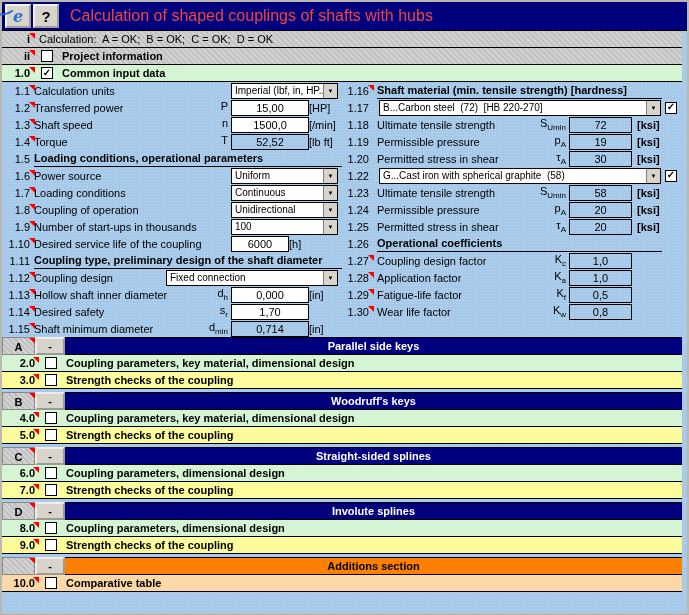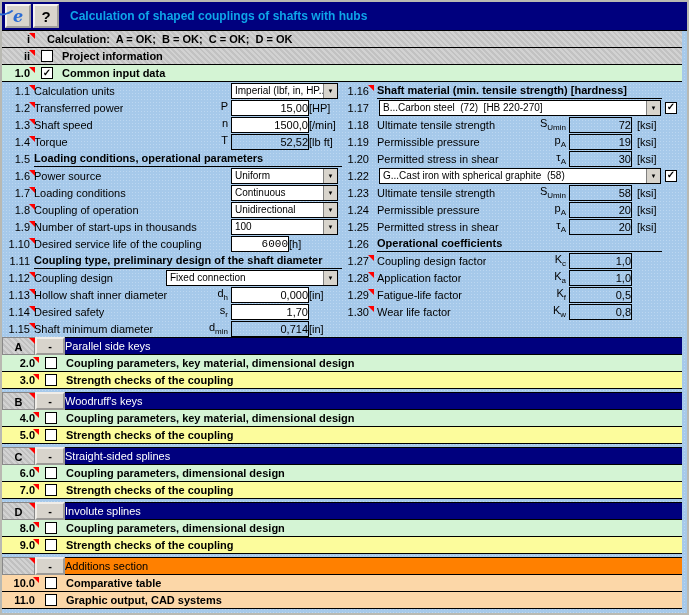--- a/index.html
+++ b/index.html
@@ -17,52 +17,52 @@
   
   .titlebar{height:29px;background:#00007e;display:flex;align-items:center;
     padding-left:3px;border-bottom:1px solid #000;}
   .tbtn{width:26px;height:24px;margin-right:2px;background:#d8d4cc;
     border:2px outset #f4f2ee;display:flex;align-items:center;justify-content:center;
     font-weight:bold;cursor:pointer;}
   .ie-glyph{font:italic bold 16px "DejaVu Serif",serif;color:#2a6bd4;position:relative;}
   .ie-ring{position:absolute;left:-5px;top:4px;width:20px;height:11px;border:2px solid transparent;
     border-bottom-color:#2a6bd4;border-radius:50%;transform:rotate(-14deg);}
   .q-glyph{font:bold 15px "Liberation Sans",sans-serif;color:#000;}
-  .title{color:#0ea5e9;font-weight:bold;font-size:12px;margin-left:9px;white-space:nowrap;}
+  .title{color:#ef4444;font-weight:normal;font-size:16px;margin-left:9px;white-space:nowrap;}
   
   .body-pad{padding:0 5px 3px 0;}
   .r{display:flex;align-items:center;height:17px;position:relative;}
   .num{flex:none;width:32px;text-align:right;padding-right:4px;position:relative;white-space:nowrap;}
   .num2{flex:none;width:36px;text-align:right;padding-right:3px;position:relative;font-weight:bold;white-space:nowrap;}
   .mk{position:absolute;top:0;right:-1px;width:0;height:0;
     border-left:6px solid transparent;border-top:6px solid #f00;}
   .lbl{white-space:nowrap;overflow:hidden;}
   .grey{background:repeating-linear-gradient(45deg,#d2d2d2 0 2px,#c2c2c2 2px 4px);
     border-bottom:1px solid #000;}
   .bold{font-weight:bold;}
-  .statustext{font-weight:bold;white-space:pre;margin-left:13px;}
+  .statustext{font-weight:normal;white-space:pre;margin-left:5px;}
   .green-row{background:#d4f4d4;border-bottom:1px solid #000;}
   .cb{flex:none;width:12px;height:12px;background:#fff;border:1px solid #000;
     margin-left:7px;display:flex;align-items:center;justify-content:center;
     font-size:10px;font-weight:bold;line-height:10px;cursor:pointer;}
   .cb span{margin-top:-1px;}
   .cb-label{font-weight:bold;margin-left:9px;white-space:nowrap;}
   
   .grid{display:flex;height:255px;}
   .col-l{flex:none;width:341px;display:flex;flex-direction:column;}
   .col-r{flex:1;display:flex;flex-direction:column;}
   .sym{margin-left:auto;padding-right:3px;white-space:nowrap;}
   .sym sub{font-size:8px;}
-  .box{flex:none;height:16px;border:1px solid #000;text-align:right;line-height:14px;
+  .box{flex:none;height:16px;border:1px solid #000;text-align:center;line-height:14px;
     overflow:hidden;white-space:nowrap;}
-  .b78{width:78px;} .b58{width:58px;font-family:Liberation Mono, monospace;} .b64{width:63px;}
+  .b78{width:78px;} .b58{width:58px;} .b64{width:63px;}
   .inbox{background:#fff;}
   .calcbox{background:transparent;}
   .unit{flex:none;width:34px;padding-left:0;white-space:nowrap;overflow:hidden;}
-  .unit-r{flex:none;width:50px;padding-left:5px;white-space:nowrap;overflow:hidden;}
+  .unit-r{flex:none;width:50px;padding-left:5px;white-space:nowrap;overflow:hidden;font-weight:bold;}
   .dd{height:16px;border:1px solid #000;background:#fff;display:flex;align-items:center;
     overflow:hidden;cursor:pointer;}
   .ddt{font-size:10px;padding-left:3px;white-space:pre;overflow:hidden;flex:1;}
   .ddb{flex:none;width:14px;height:100%;background:#d8d4cc;border-left:1px solid #808080;
     display:flex;align-items:center;justify-content:center;font-size:6px;cursor:pointer;}
   .dd106{flex:none;width:107px;margin-left:auto;margin-right:5px;}
   .ddwide{flex:1;margin-right:5px;}
   .ddr{flex:1;margin-left:6px;margin-right:4px;}
   .cbr{margin-left:0;margin-right:5px;}
   .hdr-lbl{font-weight:bold;flex:1;border-bottom:1px solid #000;height:16px;line-height:15px;
@@ -70,21 +70,21 @@
   .hdr-r{margin-left:4px;margin-right:20px;}
   .lblr{margin-left:4px;}
   .numr{flex:none;width:30px;text-align:right;padding-right:4px;position:relative;white-space:nowrap;}
   .wlbl130{flex:none;width:132px;white-space:nowrap;overflow:hidden;}
   
   .secrow{display:flex;align-items:stretch;height:18px;}
   .letter{flex:none;width:33px;background:repeating-linear-gradient(45deg,#d2d2d2 0 2px,#c0c0c0 2px 4px);
     font-weight:bold;text-align:center;line-height:18px;position:relative;border:1px solid #888;}
   .minus{flex:none;width:30px;background:#d8d4cc;border:2px outset #f0ede8;
     font-weight:bold;text-align:center;line-height:13px;cursor:pointer;font-size:11px;padding:0;}
-  .bar{flex:1;background:#00007e;color:#fff;font-weight:normal;text-align:left;
+  .bar{flex:1;background:#00007e;color:#fff;font-weight:bold;text-align:center;
     line-height:16px;border-top:1px solid #000;border-bottom:1px solid #000;white-space:nowrap;}
   .bar-orange{background:#ff8000;color:#000;}
   .crow{display:flex;align-items:center;height:17px;border-bottom:1px solid #000;}
   .crow-green{background:#d4f4d4;}
   .crow-yellow{background:#fcfc9c;}
   .crow-orange{background:#fcd7a8;}
   .sp{height:3px;}
 </style>
 </head>
 <body>
@@ -437,20 +437,15 @@
     <div class="secrow">
       <div class="letter"><span></span><i class="mk"></i></div>
       <button class="minus">-</button>
       <div class="bar bar-orange">Additions section</div>
     </div>
     <div class="crow crow-orange">
       <div class="num2"><span>10.0</span><i class="mk"></i></div>
       <span class="cb"></span>
       <div class="cb-label">Comparative table</div>
     </div>
-    <div class="crow crow-orange">
-      <div class="num2"><span>11.0</span></div>
-      <span class="cb"></span>
-      <div class="cb-label">Graphic output, CAD systems</div>
-    </div>
 
   </div>
 </div>
 
 </body></html>

